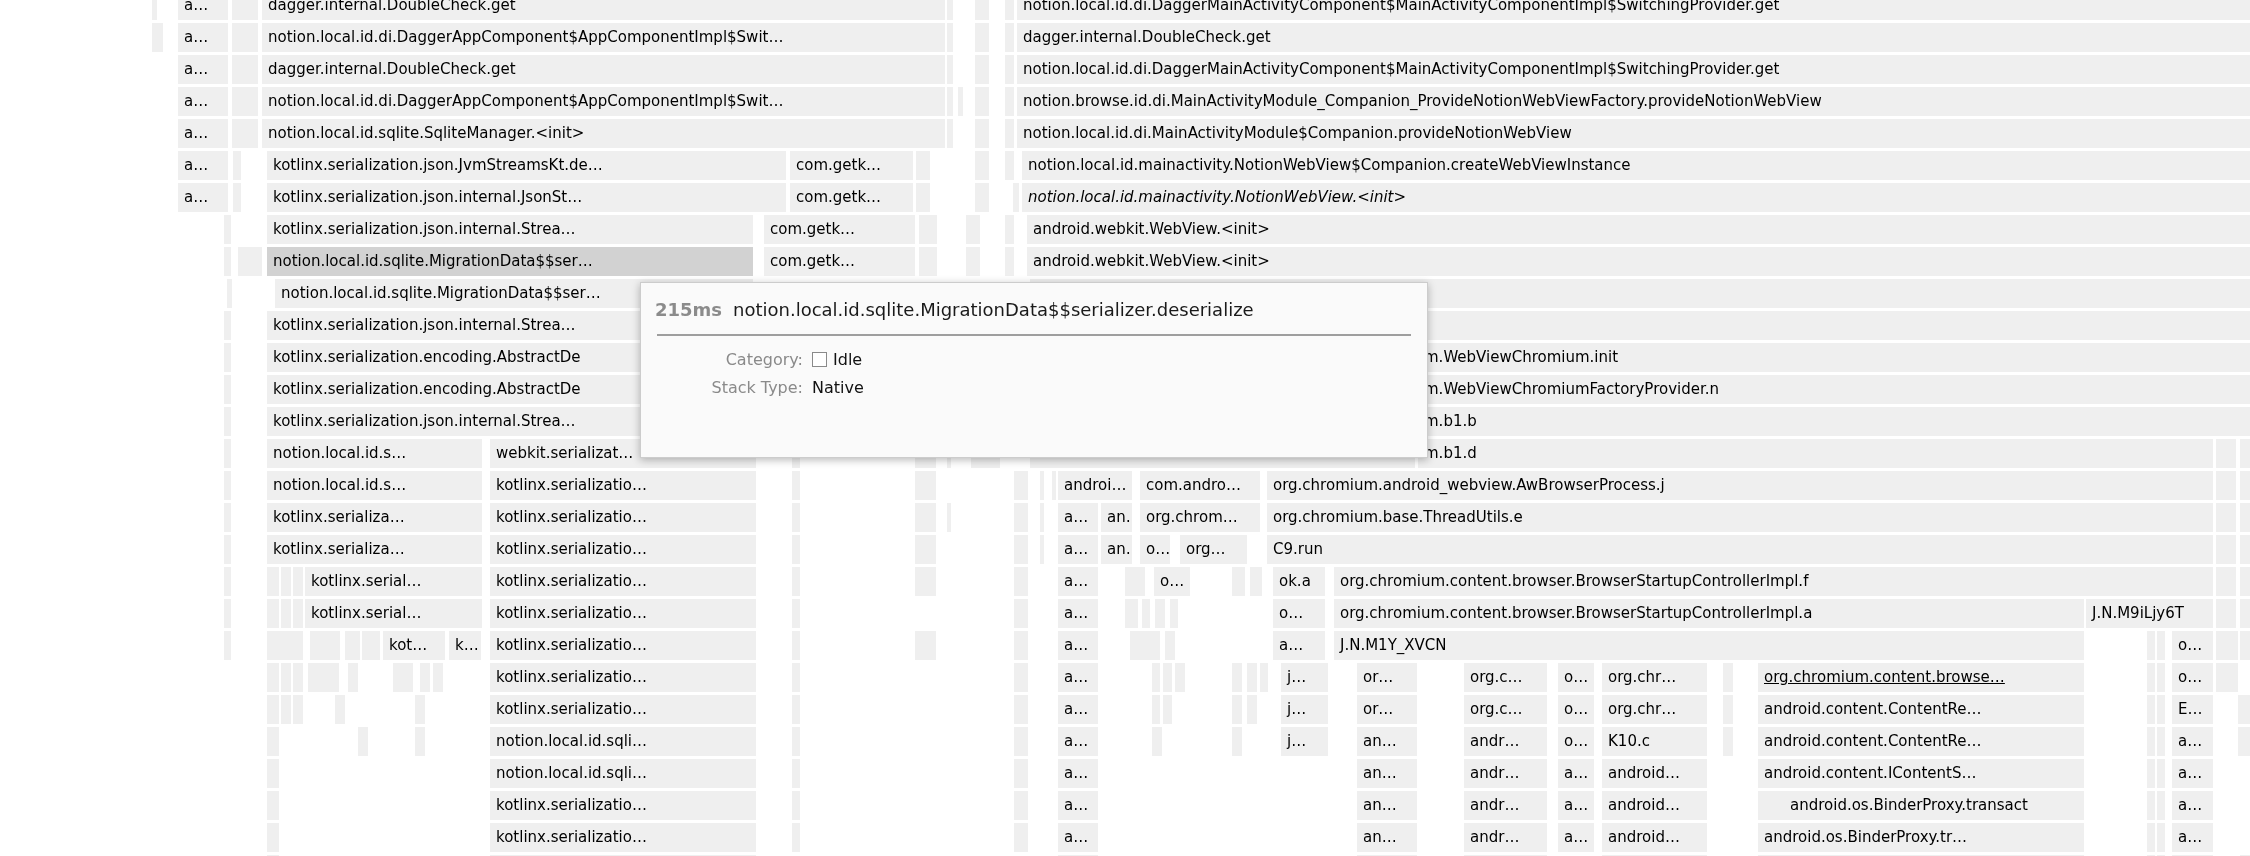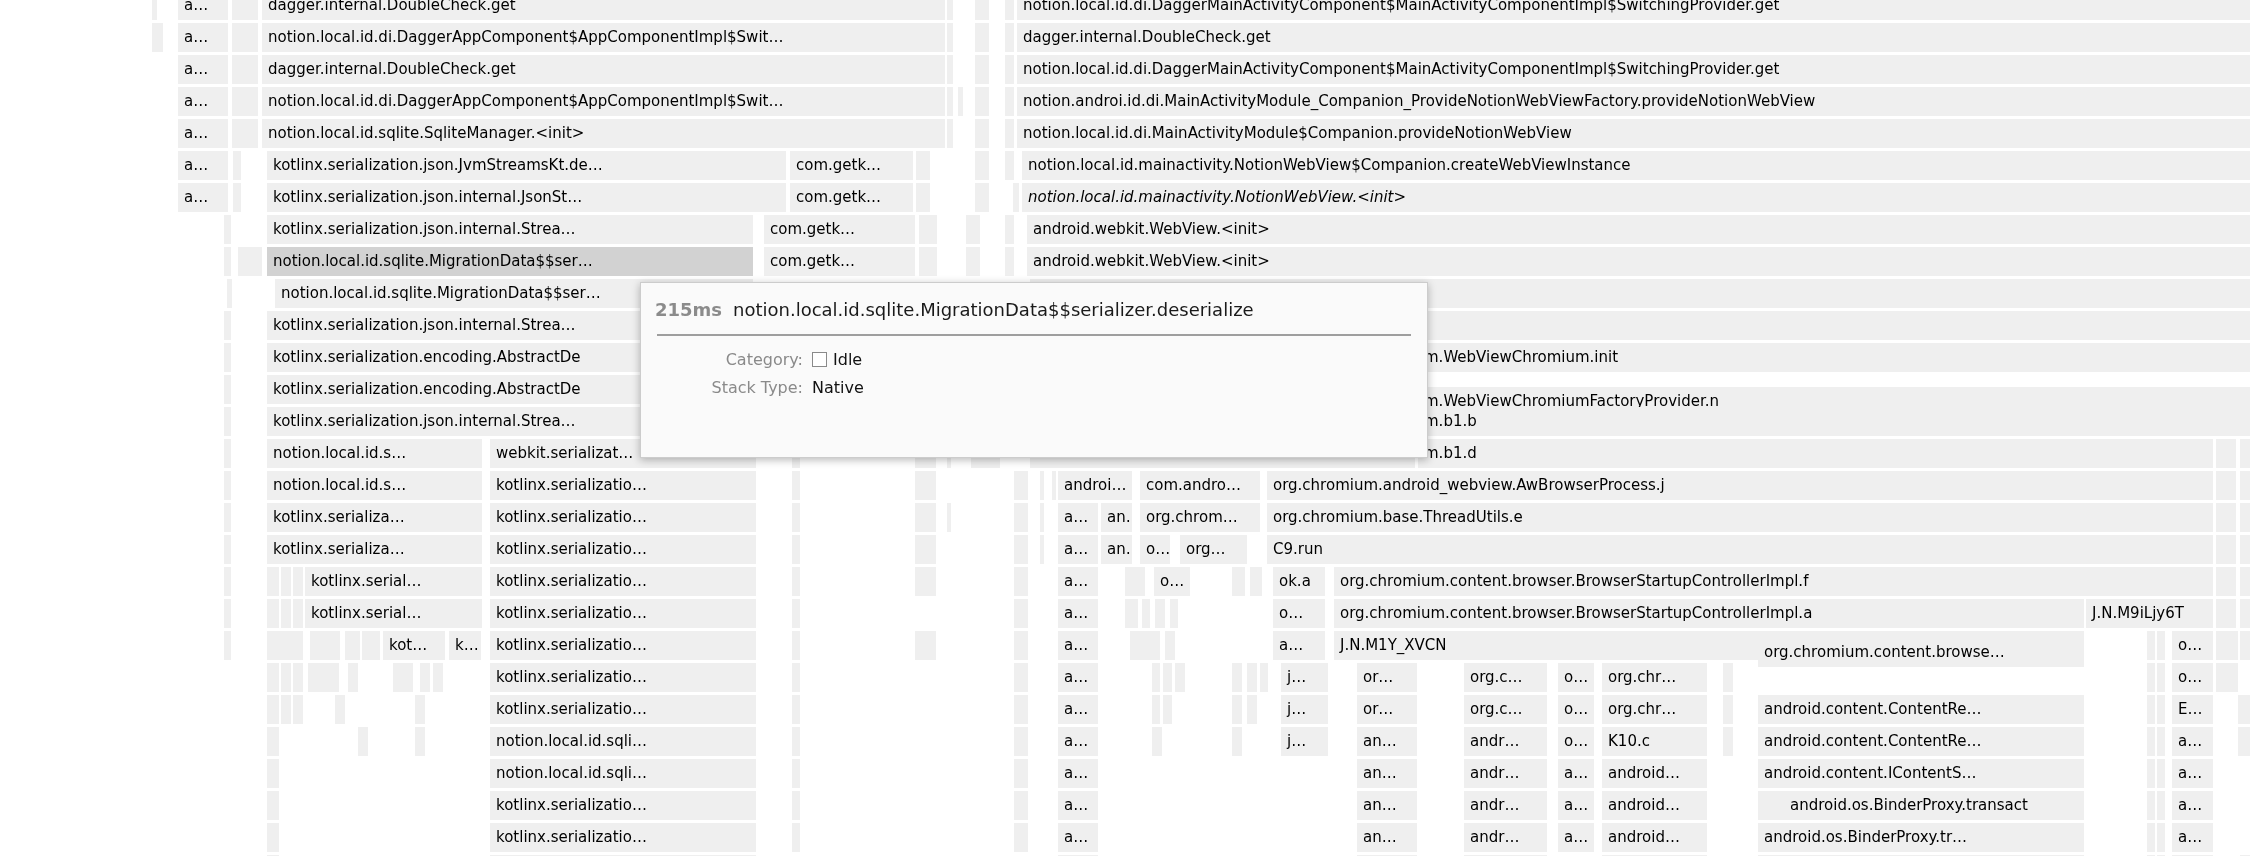--- a/index.html
+++ b/index.html
@@ -87,21 +87,21 @@
       <div class="frame sliver" style="left: 975px; top: 55px; width: 14px;"></div>
       <div class="frame sliver" style="left: 1005px; top: 55px; width: 9px;"></div>
       <div class="frame" style="left: 1017px; top: 55px; width: 1233px;">notion.local.id.di.DaggerMainActivityComponent$MainActivityComponentImpl$SwitchingProvider.get</div>
       <div class="frame" style="left: 178px; top: 87px; width: 50px;">a…</div>
       <div class="frame sliver" style="left: 232px; top: 87px; width: 26px;"></div>
       <div class="frame" style="left: 262px; top: 87px; width: 683px;">notion.local.id.di.DaggerAppComponent$AppComponentImpl$Swit…</div>
       <div class="frame sliver" style="left: 947px; top: 87px; width: 6px;"></div>
       <div class="frame sliver" style="left: 958px; top: 87px; width: 5px;"></div>
       <div class="frame sliver" style="left: 975px; top: 87px; width: 14px;"></div>
       <div class="frame sliver" style="left: 1005px; top: 87px; width: 9px;"></div>
-      <div class="frame" style="left: 1017px; top: 87px; width: 1233px;">notion.androi.id.di.MainActivityModule_Companion_ProvideNotionWebViewFactory.provideNotionWebView</div>
+      <div class="frame" style="left: 1017px; top: 87px; width: 1233px;">notion.browse.id.di.MainActivityModule_Companion_ProvideNotionWebViewFactory.provideNotionWebView</div>
       <div class="frame" style="left: 178px; top: 119px; width: 50px;">a…</div>
       <div class="frame sliver" style="left: 232px; top: 119px; width: 26px;"></div>
       <div class="frame" style="left: 262px; top: 119px; width: 683px;">notion.local.id.sqlite.SqliteManager.&lt;init&gt;</div>
       <div class="frame sliver" style="left: 947px; top: 119px; width: 6px;"></div>
       <div class="frame sliver" style="left: 975px; top: 119px; width: 14px;"></div>
       <div class="frame sliver" style="left: 1005px; top: 119px; width: 9px;"></div>
       <div class="frame" style="left: 1017px; top: 119px; width: 1233px;">notion.local.id.di.MainActivityModule$Companion.provideNotionWebView</div>
       <div class="frame" style="left: 178px; top: 151px; width: 50px;">a…</div>
       <div class="frame sliver" style="left: 233px; top: 151px; width: 8px;"></div>
       <div class="frame" style="left: 267px; top: 151px; width: 519px;">kotlinx.serialization.json.JvmStreamsKt.de…</div>
@@ -139,21 +139,21 @@
       <div class="frame sliver" style="left: 224px; top: 311px; width: 7px;"></div>
       <div class="frame" style="left: 267px; top: 311px; width: 486px;">kotlinx.serialization.json.internal.Strea…</div>
       <div class="frame sliver" style="left: 1030px; top: 311px; width: 1220px;"></div>
       <div class="frame sliver" style="left: 224px; top: 343px; width: 7px;"></div>
       <div class="frame" style="left: 267px; top: 343px; width: 486px;">kotlinx.serialization.encoding.AbstractDe</div>
       <div class="frame sliver" style="left: 1030px; top: 343px; width: 385px;"></div>
       <div class="frame" style="left: 1418px; top: 343px; width: 832px;">m.WebViewChromium.init</div>
       <div class="frame sliver" style="left: 224px; top: 375px; width: 7px;"></div>
       <div class="frame" style="left: 267px; top: 375px; width: 486px;">kotlinx.serialization.encoding.AbstractDe</div>
       <div class="frame sliver" style="left: 1030px; top: 375px; width: 385px;"></div>
-      <div class="frame" style="left: 1418px; top: 375px; width: 832px; margin-top: 12px;">m.WebViewChromiumFactoryProvider.n</div>
+      <div class="frame" style="left: 1418px; top: 375px; width: 832px;">m.WebViewChromiumFactoryProvider.n</div>
       <div class="frame sliver" style="left: 224px; top: 407px; width: 7px;"></div>
       <div class="frame" style="left: 267px; top: 407px; width: 486px;">kotlinx.serialization.json.internal.Strea…</div>
       <div class="frame sliver" style="left: 1030px; top: 407px; width: 385px;"></div>
       <div class="frame" style="left: 1418px; top: 407px; width: 832px;">m.b1.b</div>
       <div class="frame sliver" style="left: 224px; top: 439px; width: 7px;"></div>
       <div class="frame" style="left: 267px; top: 439px; width: 215px;">notion.local.id.s…</div>
       <div class="frame" style="left: 490px; top: 439px; width: 266px;">webkit.serializat…</div>
       <div class="frame sliver" style="left: 792px; top: 439px; width: 8px;"></div>
       <div class="frame sliver" style="left: 915px; top: 439px; width: 21px;"></div>
       <div class="frame sliver" style="left: 947px; top: 439px; width: 4px;"></div>
@@ -277,21 +277,21 @@
       <div class="frame sliver" style="left: 1175px; top: 663px; width: 10px;"></div>
       <div class="frame sliver" style="left: 1232px; top: 663px; width: 10px;"></div>
       <div class="frame sliver" style="left: 1247px; top: 663px; width: 10px;"></div>
       <div class="frame sliver" style="left: 1260px; top: 663px; width: 8px;"></div>
       <div class="frame" style="left: 1281px; top: 663px; width: 47px;">j…</div>
       <div class="frame" style="left: 1357px; top: 663px; width: 60px;">or…</div>
       <div class="frame" style="left: 1464px; top: 663px; width: 83px;">org.c…</div>
       <div class="frame" style="left: 1558px; top: 663px; width: 36px;">o…</div>
       <div class="frame" style="left: 1602px; top: 663px; width: 105px;">org.chr…</div>
       <div class="frame sliver" style="left: 1723px; top: 663px; width: 10px;"></div>
-      <div class="frame" style="left: 1758px; top: 638px; width: 326px;">org.chromium.content.browse…</div>
+      <div class="frame" style="left: 1758px; top: 663px; width: 326px; text-decoration: underline;">org.chromium.content.browse…</div>
       <div class="frame sliver" style="left: 2147px; top: 663px; width: 8px;"></div>
       <div class="frame sliver" style="left: 2157px; top: 663px; width: 8px;"></div>
       <div class="frame" style="left: 2172px; top: 663px; width: 41px;">o…</div>
       <div class="frame sliver" style="left: 2216px; top: 663px; width: 22px;"></div>
       <div class="frame sliver" style="left: 267px; top: 695px; width: 12px;"></div>
       <div class="frame sliver" style="left: 281px; top: 695px; width: 10px;"></div>
       <div class="frame sliver" style="left: 293px; top: 695px; width: 10px;"></div>
       <div class="frame sliver" style="left: 335px; top: 695px; width: 10px;"></div>
       <div class="frame sliver" style="left: 415px; top: 695px; width: 10px;"></div>
       <div class="frame" style="left: 490px; top: 695px; width: 266px;">kotlinx.serializatio…</div>

